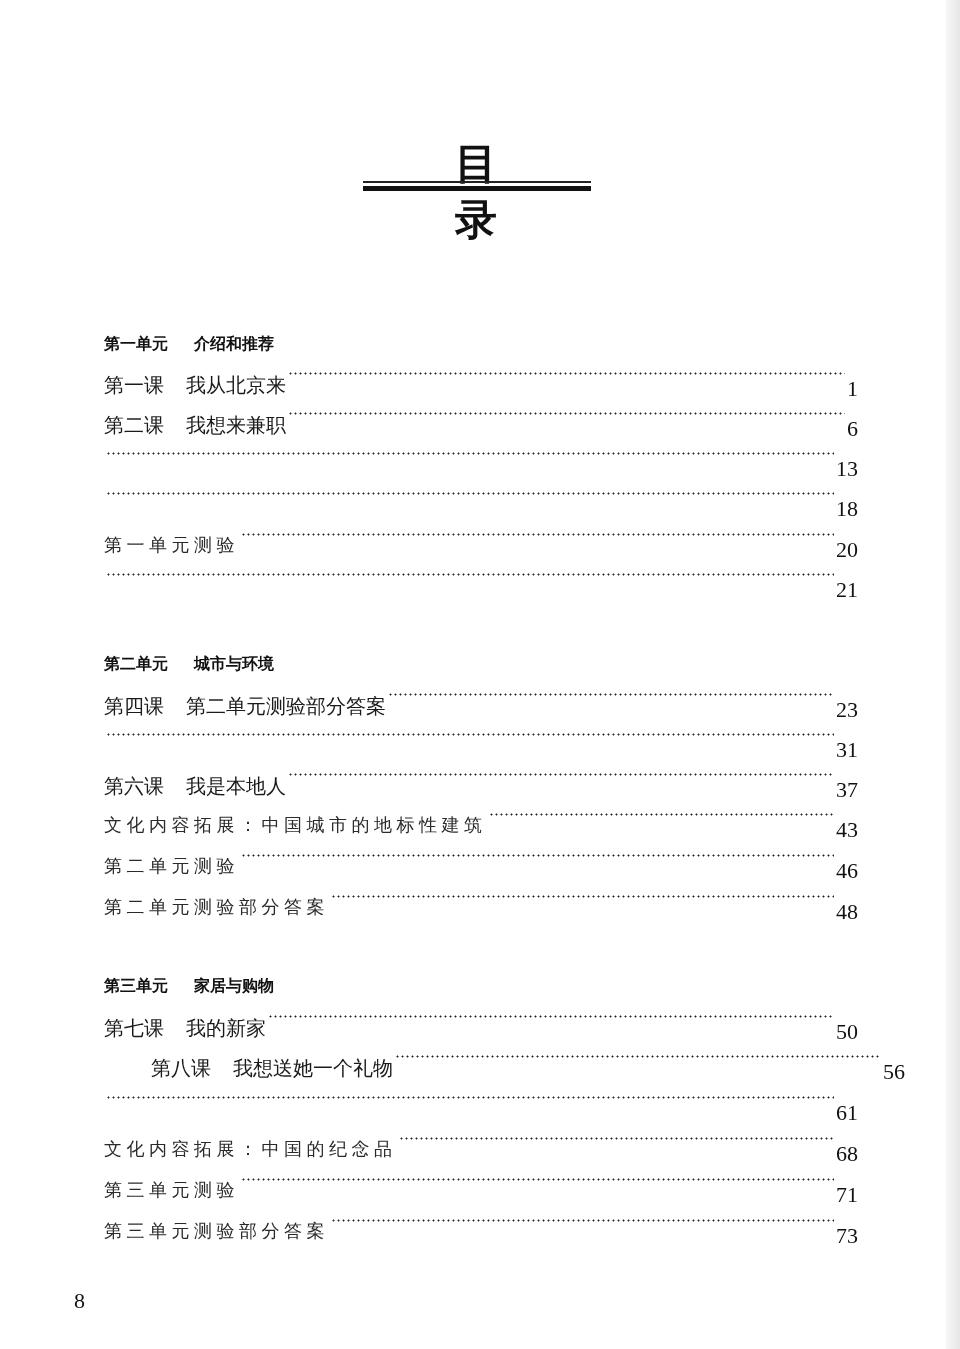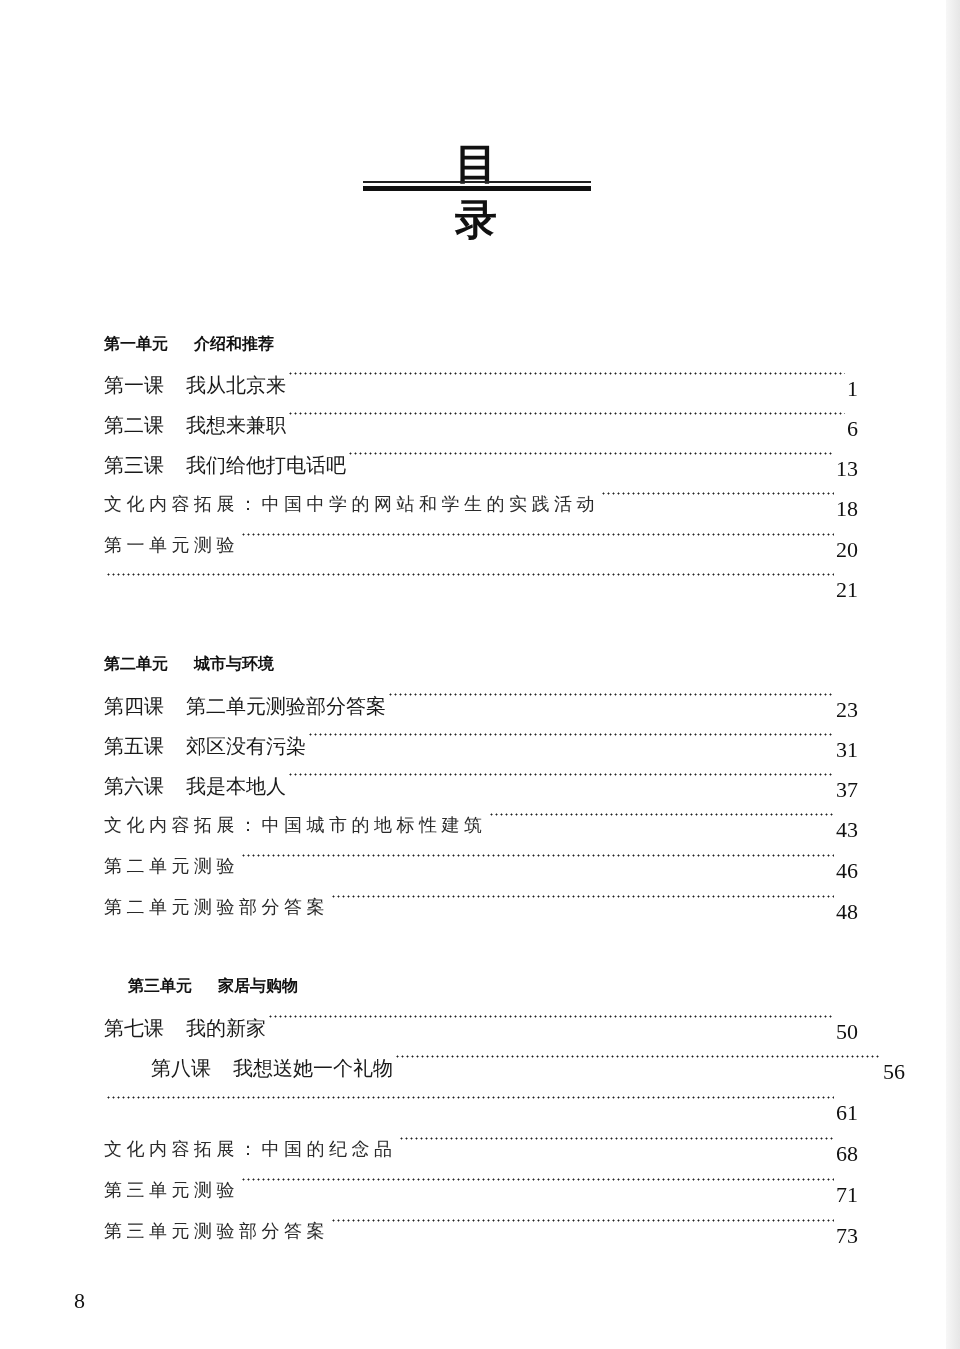--- a/index.html
+++ b/index.html
@@ -63,26 +63,24 @@
   <span class="label"><span>第一课</span><span class="gap"></span><span>我从北京来</span></span>
   <span class="dots"></span>
   <span class="pg">1</span>
 </div>
 <div class="row" style="top:412px;">
   <span class="label"><span>第二课</span><span class="gap"></span><span>我想来兼职</span></span>
   <span class="dots"></span>
   <span class="pg">6</span>
 </div>
 <div class="row" style="top:452px;">
-  <span class="label"><span>第三课</span><span class="gap"></span><span>我们给他打电话吧</span></span>
   <span class="dots"></span>
   <span class="pg">13</span>
 </div>
 <div class="row light" style="top:492px;">
-  <span class="label">文化内容拓展：中国中学的网站和学生的实践活动</span>
   <span class="dots"></span>
   <span class="pg">18</span>
 </div>
 <div class="row light" style="top:533px;">
   <span class="label">第一单元测验</span>
   <span class="dots"></span>
   <span class="pg">20</span>
 </div>
 <div class="row light" style="top:573px;">
   <span class="dots"></span>
@@ -91,21 +89,20 @@
 
 <div class="unit-heading" style="top:654px;">
   <span>第二单元</span><span class="gap"></span><span>城市与环境</span>
 </div>
 <div class="row" style="top:693px;">
   <span class="label"><span>第四课</span><span class="gap"></span><span>第二单元测验部分答案</span></span>
   <span class="dots"></span>
   <span class="pg">23</span>
 </div>
 <div class="row" style="top:733px;">
-  <span class="label"><span>第五课</span><span class="gap"></span><span>郊区没有污染</span></span>
   <span class="dots"></span>
   <span class="pg">31</span>
 </div>
 <div class="row" style="top:773px;">
   <span class="label"><span>第六课</span><span class="gap"></span><span>我是本地人</span></span>
   <span class="dots"></span>
   <span class="pg">37</span>
 </div>
 <div class="row light" style="top:813px;">
   <span class="label">文化内容拓展：中国城市的地标性建筑</span>
@@ -116,21 +113,21 @@
   <span class="label">第二单元测验</span>
   <span class="dots"></span>
   <span class="pg">46</span>
 </div>
 <div class="row light" style="top:895px;">
   <span class="label">第二单元测验部分答案</span>
   <span class="dots"></span>
   <span class="pg">48</span>
 </div>
 
-<div class="unit-heading" style="top:976px;margin-left:24px;">
+<div class="unit-heading" style="top:976px;">
   <span>第三单元</span><span class="gap"></span><span>家居与购物</span>
 </div>
 <div class="row" style="top:1015px;">
   <span class="label"><span>第七课</span><span class="gap"></span><span>我的新家</span></span>
   <span class="dots"></span>
   <span class="pg">50</span>
 </div>
 <div class="row" style="top:1055px;margin-left:47px;">
   <span class="label"><span>第八课</span><span class="gap"></span><span>我想送她一个礼物</span></span>
   <span class="dots"></span>

